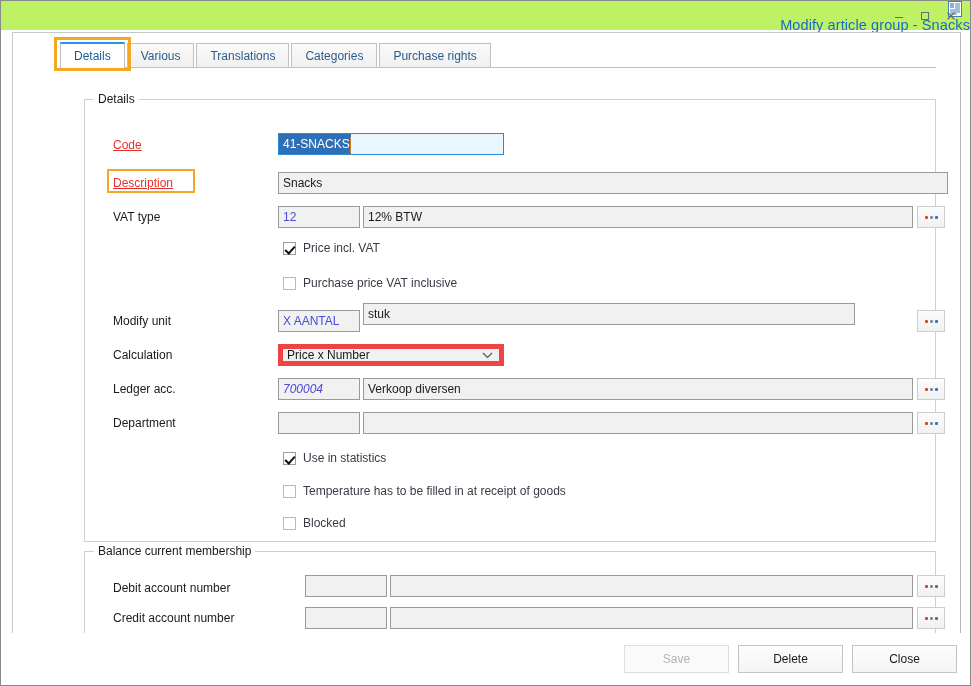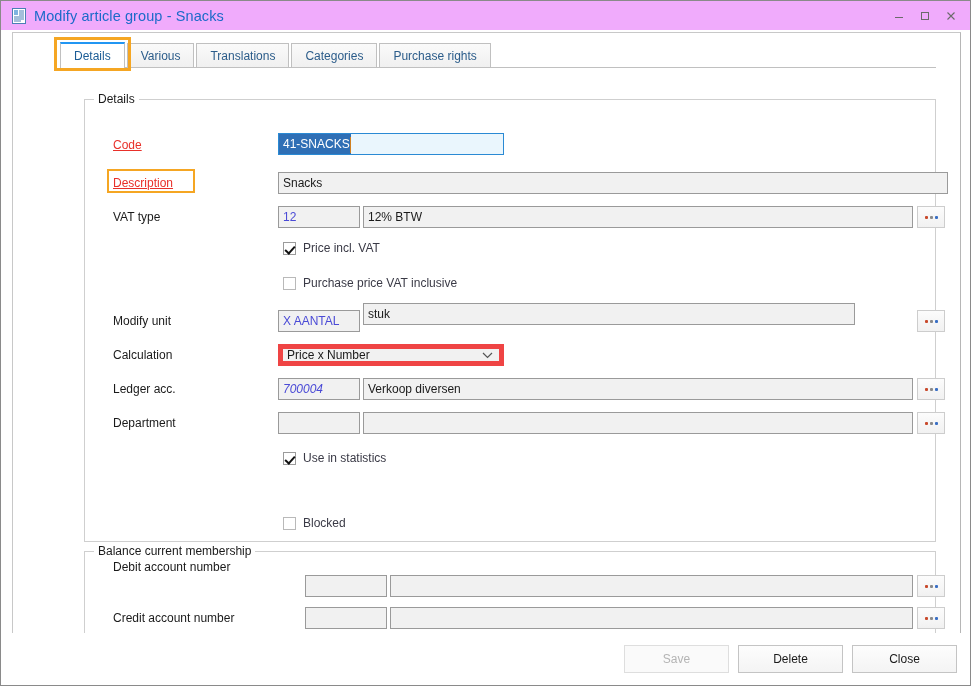--- a/index.html
+++ b/index.html
@@ -17,22 +17,22 @@
     width: 971px; height: 686px;
     background: #ffffff;
     border: 1px solid #8a8a8a;
     overflow: hidden;
   }
 
   
   #titlebar {
     position: absolute; left: 0; top: 0;
     width: 969px; height: 29px;
-    background: #f0abfc;
-    display: flex; align-items: center;
+    background: #bef264;
+    display: flex; align-items: flex-end; flex-direction: column;
   }
   #title-icon {
     width: 16px; height: 16px;
     margin-left: 10px; margin-right: 7px;
     position: relative;
     flex: 0 0 auto;
   }
   #title-text {
     font-size: 14.5px;
     color: #1b6ac9;
@@ -377,31 +377,35 @@
         <i></i>
         <i></i>
         <i></i>
       </div>
 
     <div class="cbrow" style="left:270px; top:418px;">
       <span class="cbox checked"></span>
       <span class="cblabel">Use in statistics</span>
     </div>
 
+    <div class="cbrow" style="left:270px; top:451px;">
+      <span class="cbox empty"></span>
+      <span class="cblabel">Temperature has to be filled in at receipt of goods</span>
+    </div>
 
     <div class="cbrow" style="left:270px; top:483px;">
       <span class="cbox empty"></span>
       <span class="cblabel">Blocked</span>
     </div>
 
     <div class="groupbox" id="group-balance">
       <span class="group-title">Balance current membership</span>
     </div>
 
-    <div class="lbl" style="left:100px; top:527px;">Debit account number</div>
+    <div class="lbl" style="left:100px; top:548px;">Debit account number</div>
     <div class="fld" style="left:292px; top:542px; width:82px;"></div>
     <div class="fld" style="left:377px; top:542px; width:523px;"></div>
     <div class="browse" style="left:904px; top:542px;">
         <i></i>
         <i></i>
         <i></i>
       </div>
 
     <div class="lbl" style="left:100px; top:578px;">Credit account number</div>
     <div class="fld" style="left:292px; top:574px; width:82px;"></div>

